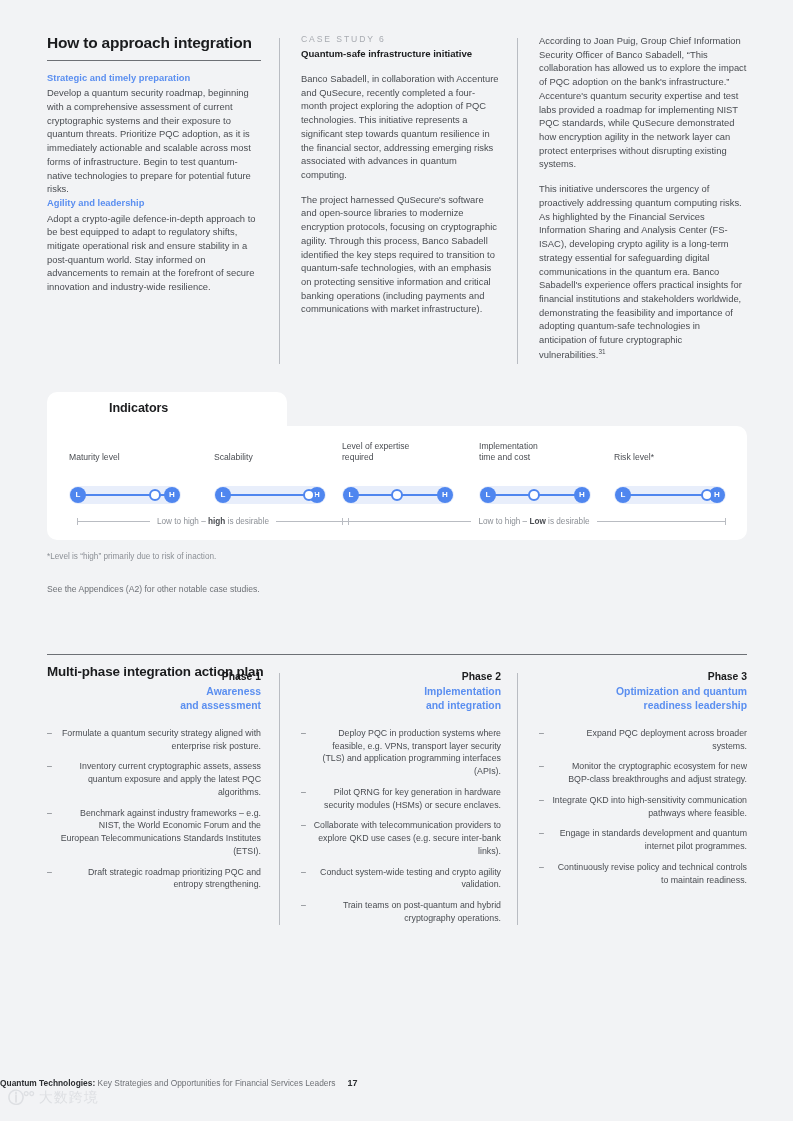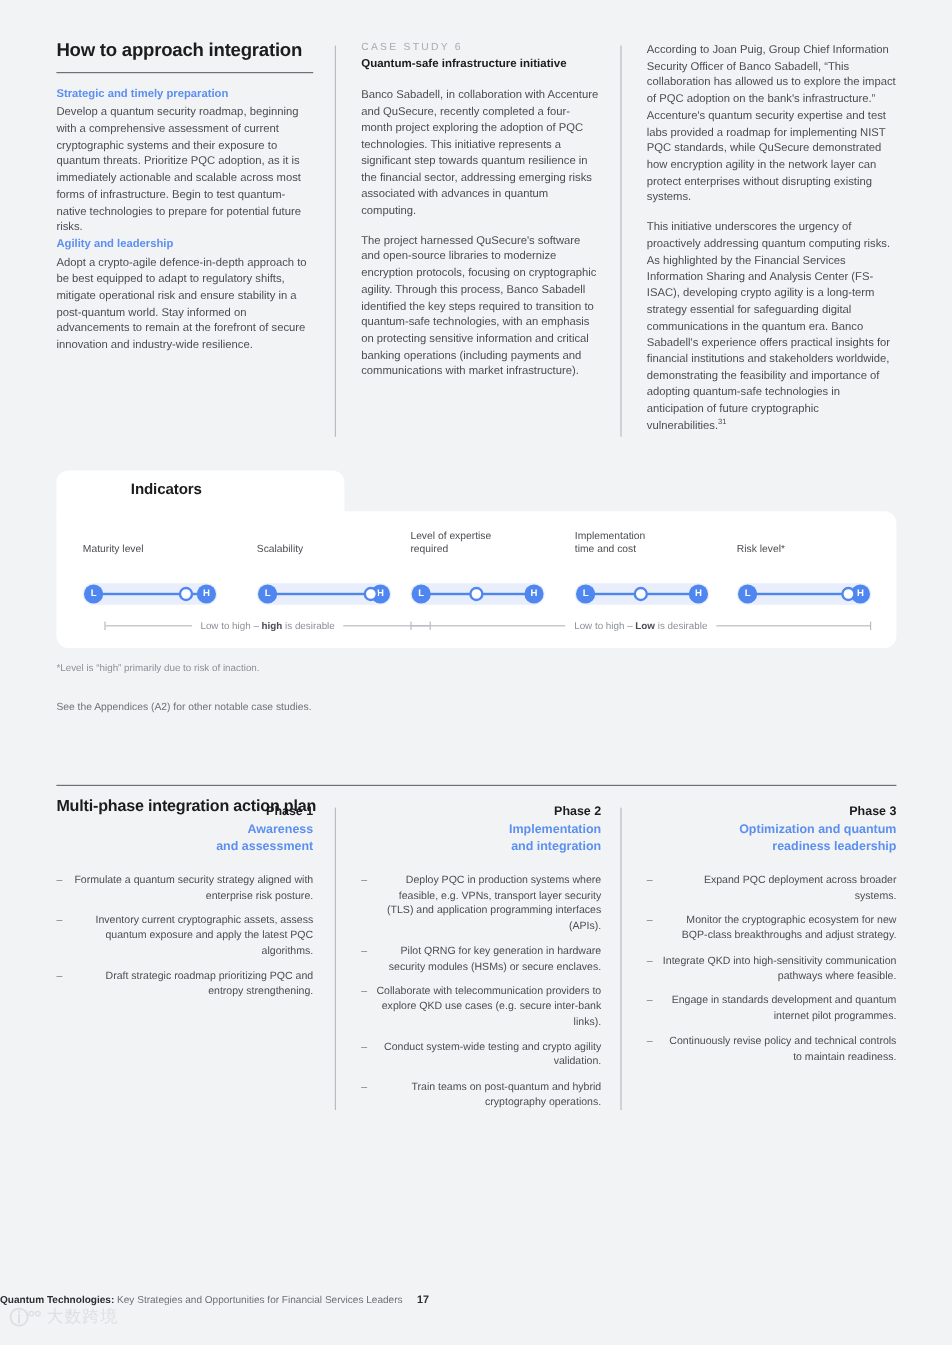--- a/index.html
+++ b/index.html
@@ -260,21 +260,21 @@
           <div class="ind-name">Risk level*</div>
           <div class="slider">
             <div class="track"></div>
             <div class="endcap left">L</div>
             <div class="endcap right">H</div>
             <div class="knob" style="left:93px;"></div>
           </div>
         </div>
       </div>
 
-      <div class="legend" style="left:40px; width:272px;justify-content:space-between;">
+      <div class="legend" style="left:30px; width:272px;justify-content:space-between;">
         <div class="tick"></div>
         <div class="bar"></div>
         <div class="txt"><span>Low to high – </span><b>high</b><span> is desirable</span></div>
         <div class="bar"></div>
         <div class="tick"></div>
       </div>
 
       <div class="legend" style="left:295px; width:384px;">
         <div class="tick"></div>
         <div class="bar"></div>
@@ -293,20 +293,21 @@
 
   <div class="phases">
 
     <div class="phase phase-1">
       <p class="phase-num">Phase 1</p>
       <p class="phase-sub">Awareness
 and assessment</p>
       <ul class="dashlist">
         <li>Formulate a quantum security strategy aligned with enterprise risk posture.</li>
         <li>Inventory current cryptographic assets, assess quantum exposure and apply the latest PQC algorithms.</li>
+        <li>Benchmark against industry frameworks – e.g. NIST, the World Economic Forum and the European Telecommunications Standards Institutes (ETSI).</li>
         <li>Draft strategic roadmap prioritizing PQC and entropy strengthening.</li>
       </ul>
     </div>
 
     <div class="phase phase-2">
       <div class="vrule2"></div>
       <p class="phase-num">Phase 2</p>
       <p class="phase-sub">Implementation
 and integration</p>
       <ul class="dashlist">

